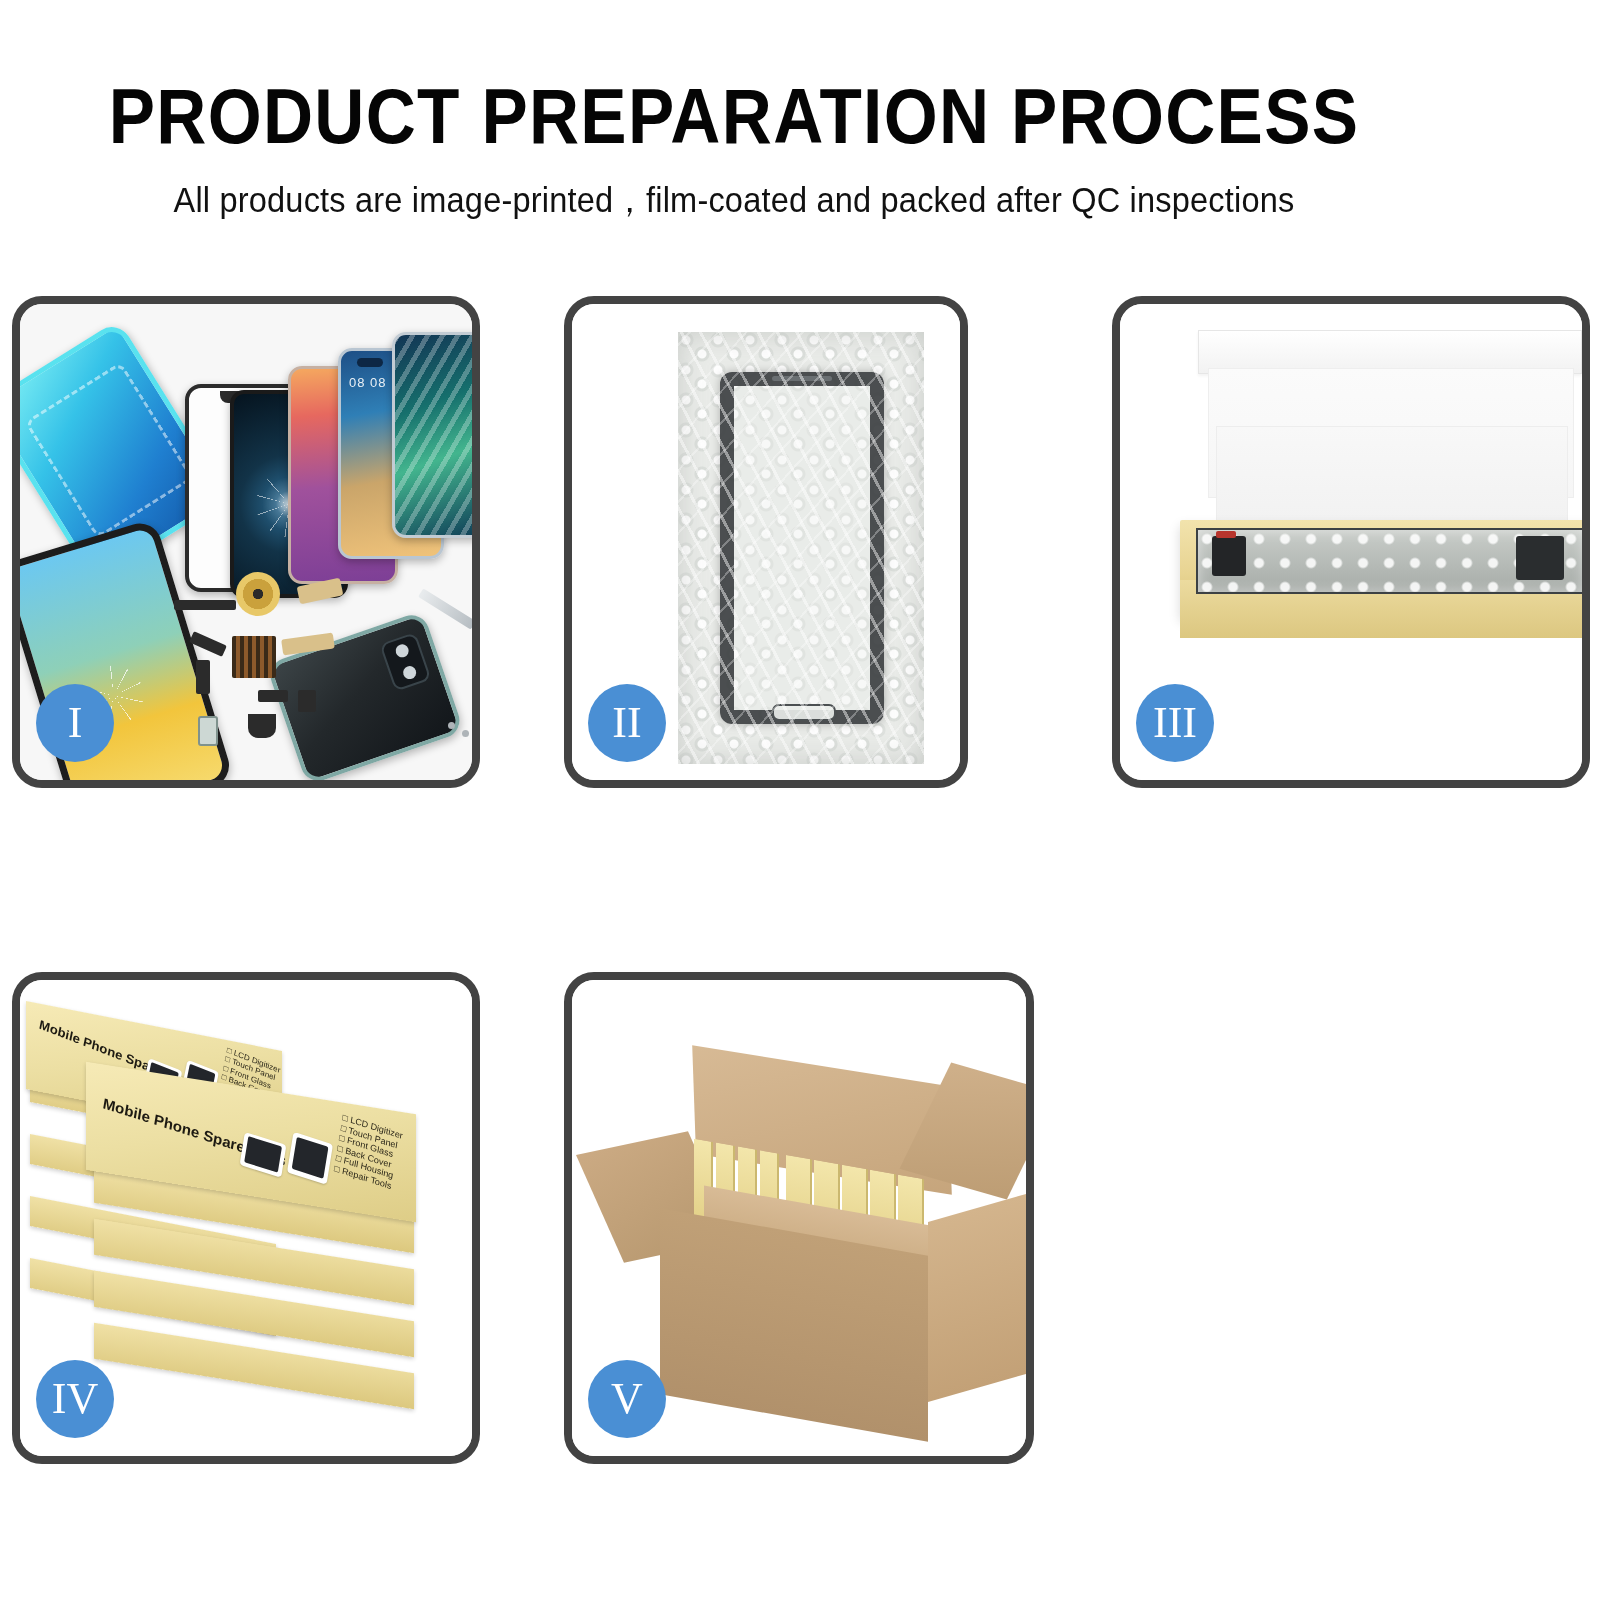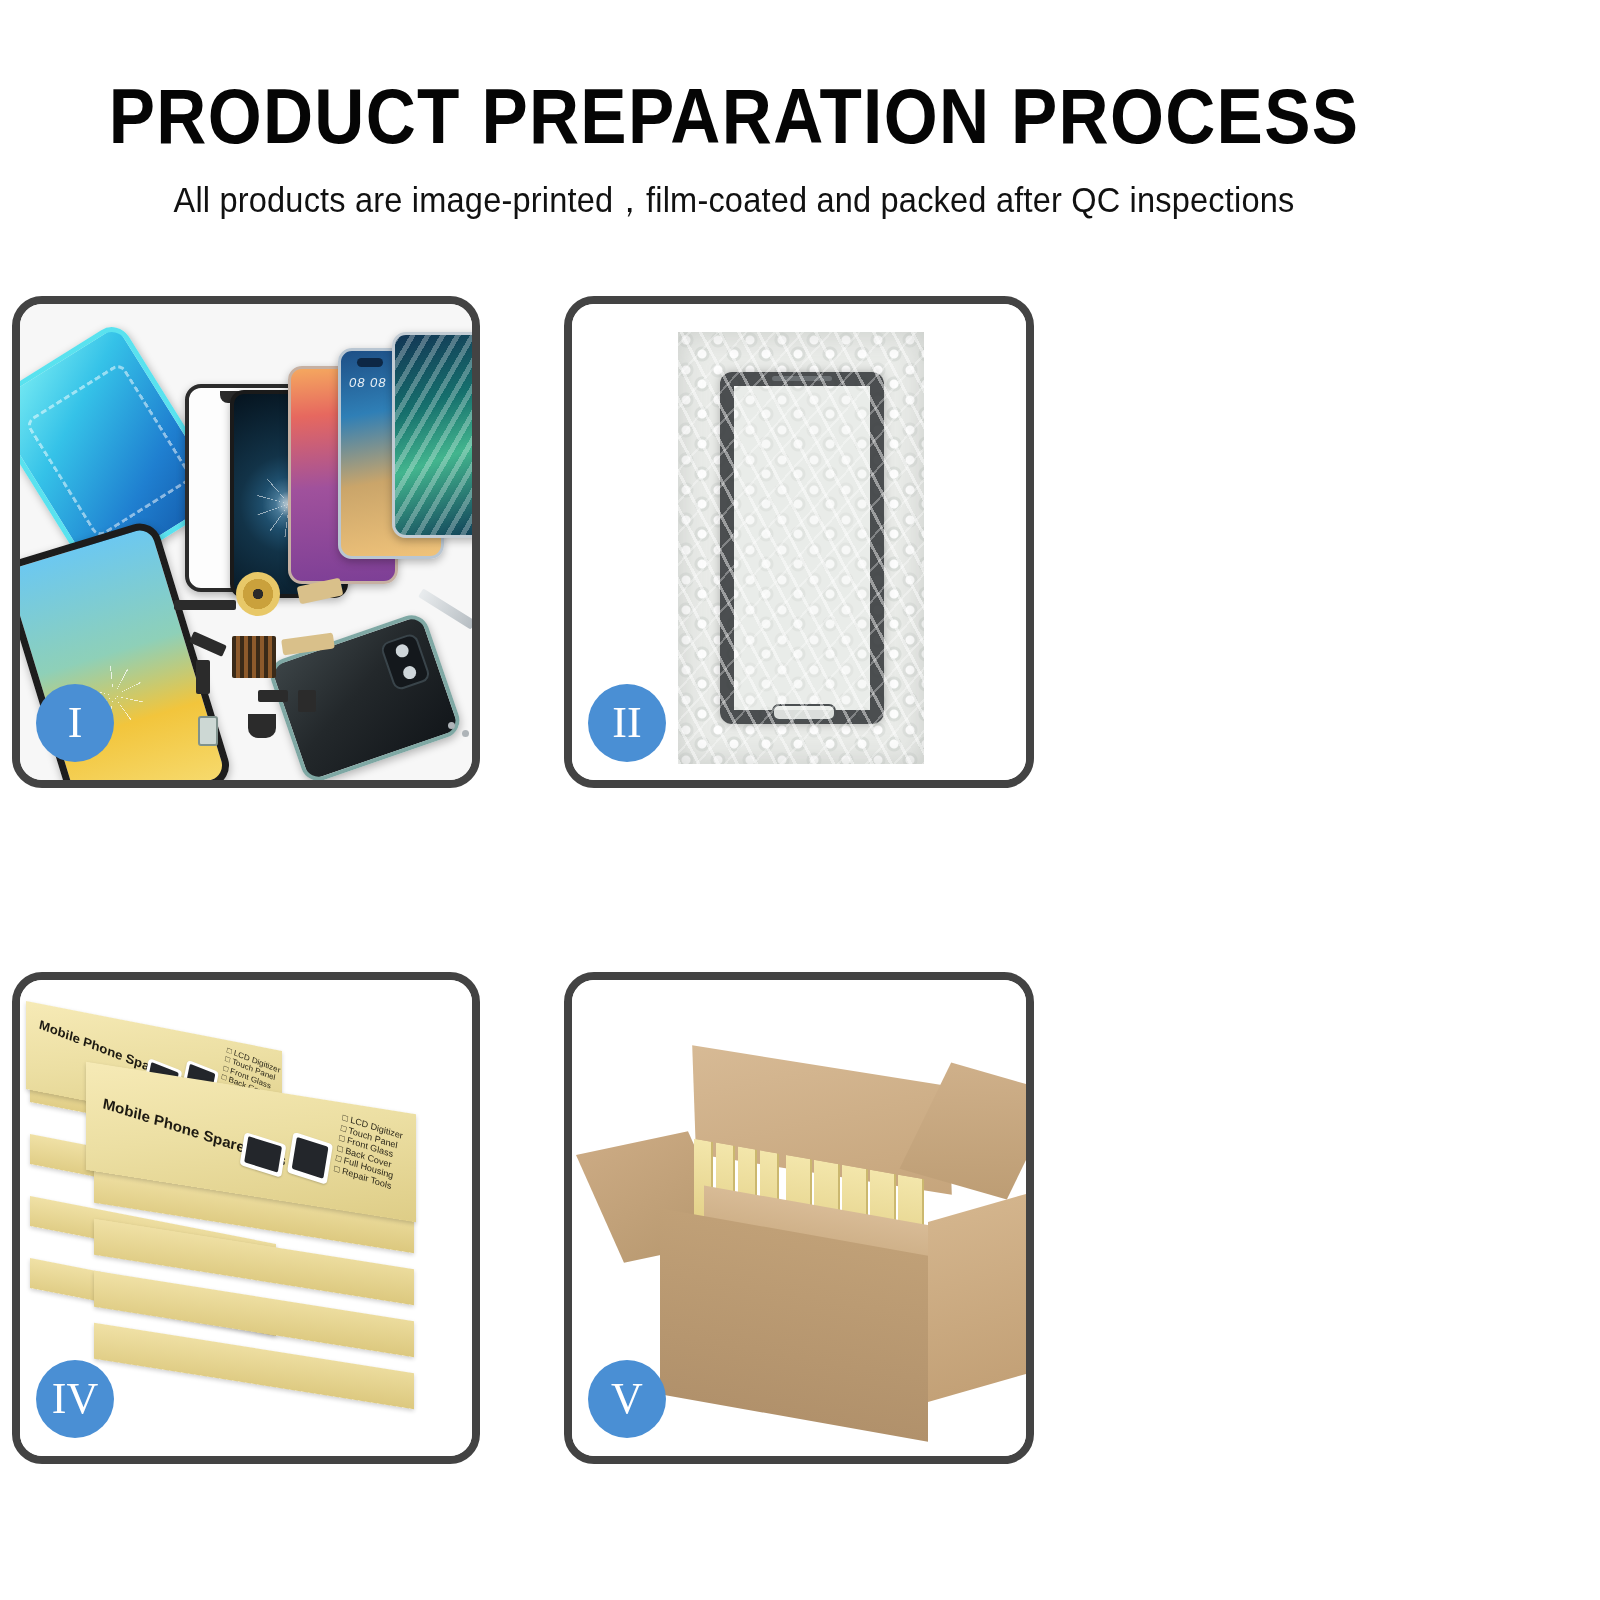--- a/index.html
+++ b/index.html
@@ -59,21 +59,21 @@
   .panel {
     position: absolute;
     box-sizing: border-box;
     border: 8px solid #434343;
     border-radius: 30px;
     background: #ffffff;
     overflow: hidden;
   }
   
   .panel.p1 { left: 12px;   top: 296px; width: 468px;  height: 492px; }
-  .panel.p2 { left: 564px;  top: 296px; width: 470px;  height: 492px; }
+  .panel.p2 { left: 564px;  top: 296px; width: 404px;  height: 492px; }
   .panel.p3 { left: 1112px; top: 296px; width: 478px;  height: 492px; }
   
   .panel.p4 { left: 12px;   top: 972px; width: 468px;  height: 492px; }
   .panel.p5 { left: 564px;  top: 972px; width: 470px;  height: 492px; }
   .panel.p6 { left: 1112px; top: 972px; width: 478px;  height: 492px; }
 
   .panel-stage {
     position: absolute;
     inset: 0;
     overflow: visible;
@@ -163,21 +163,20 @@
   }
   .ph-purple::before{
     content:""; position:absolute; right:26%; top:8px; width:9px; height:9px;
     border-radius:50%; background:#1b1b1b;
   }
   
   .ph-blue {
     left: 318px; top: 44px; width: 100px; height: 205px;
     background: linear-gradient(170deg,#1e4f86 0%, #2f7fb6 30%, #caa56a 62%, #f0c37a 100%);
     border: 3px solid #b9c6d2;
-    font-style: italic;
   }
   .ph-blue .clock {
     position:absolute; left:8px; top:24px; color:#fff;
     font-family:"Liberation Sans", sans-serif; font-size:13px; opacity:.9;
     letter-spacing:1px;
   }
   .ph-blue::before{
     content:""; position:absolute; left:16%; top:7px; width:26px; height:9px;
     border-radius:6px; background:#0d2745;
   }
@@ -496,20 +495,35 @@
         <div class="bw-screen">
           <span class="speaker"></span>
           <span class="home"></span>
         </div>
         <div class="bw-gloss"></div>
       </div>
     </div>
     <div class="badge">II</div>
   </div>
 
+  <div class="panel p3">
+    <div class="panel-stage b3-stage">
+      <div class="b3-lid"></div>
+      <div class="b3-lidback"></div>
+      <div class="b3-inner"></div>
+      <div class="b3-tray"></div>
+      <div class="b3-trayfront"></div>
+      <div class="b3-panelwrap">
+        <span class="bub"></span>
+      </div>
+      <div class="b3-flex"></div>
+      <div class="b3-connector"></div>
+    </div>
+    <div class="badge">III</div>
+  </div>
 
   <div class="panel p4">
     <div class="panel-stage b4-stage">
 
       <div class="goldbox" style="left:10px;  top:116px; width:246px; height:30px; transform:skewY(11deg);"></div>
       <div class="goldbox" style="left:10px;  top:178px; width:246px; height:30px; transform:skewY(11deg);"></div>
       <div class="goldbox" style="left:10px;  top:240px; width:246px; height:30px; transform:skewY(11deg);"></div>
       <div class="goldbox" style="left:10px;  top:302px; width:246px; height:30px; transform:skewY(11deg);"></div>
 
       <div class="goldbox" style="left:74px;  top:212px; width:320px; height:36px; transform:skewY(9deg);"></div>

